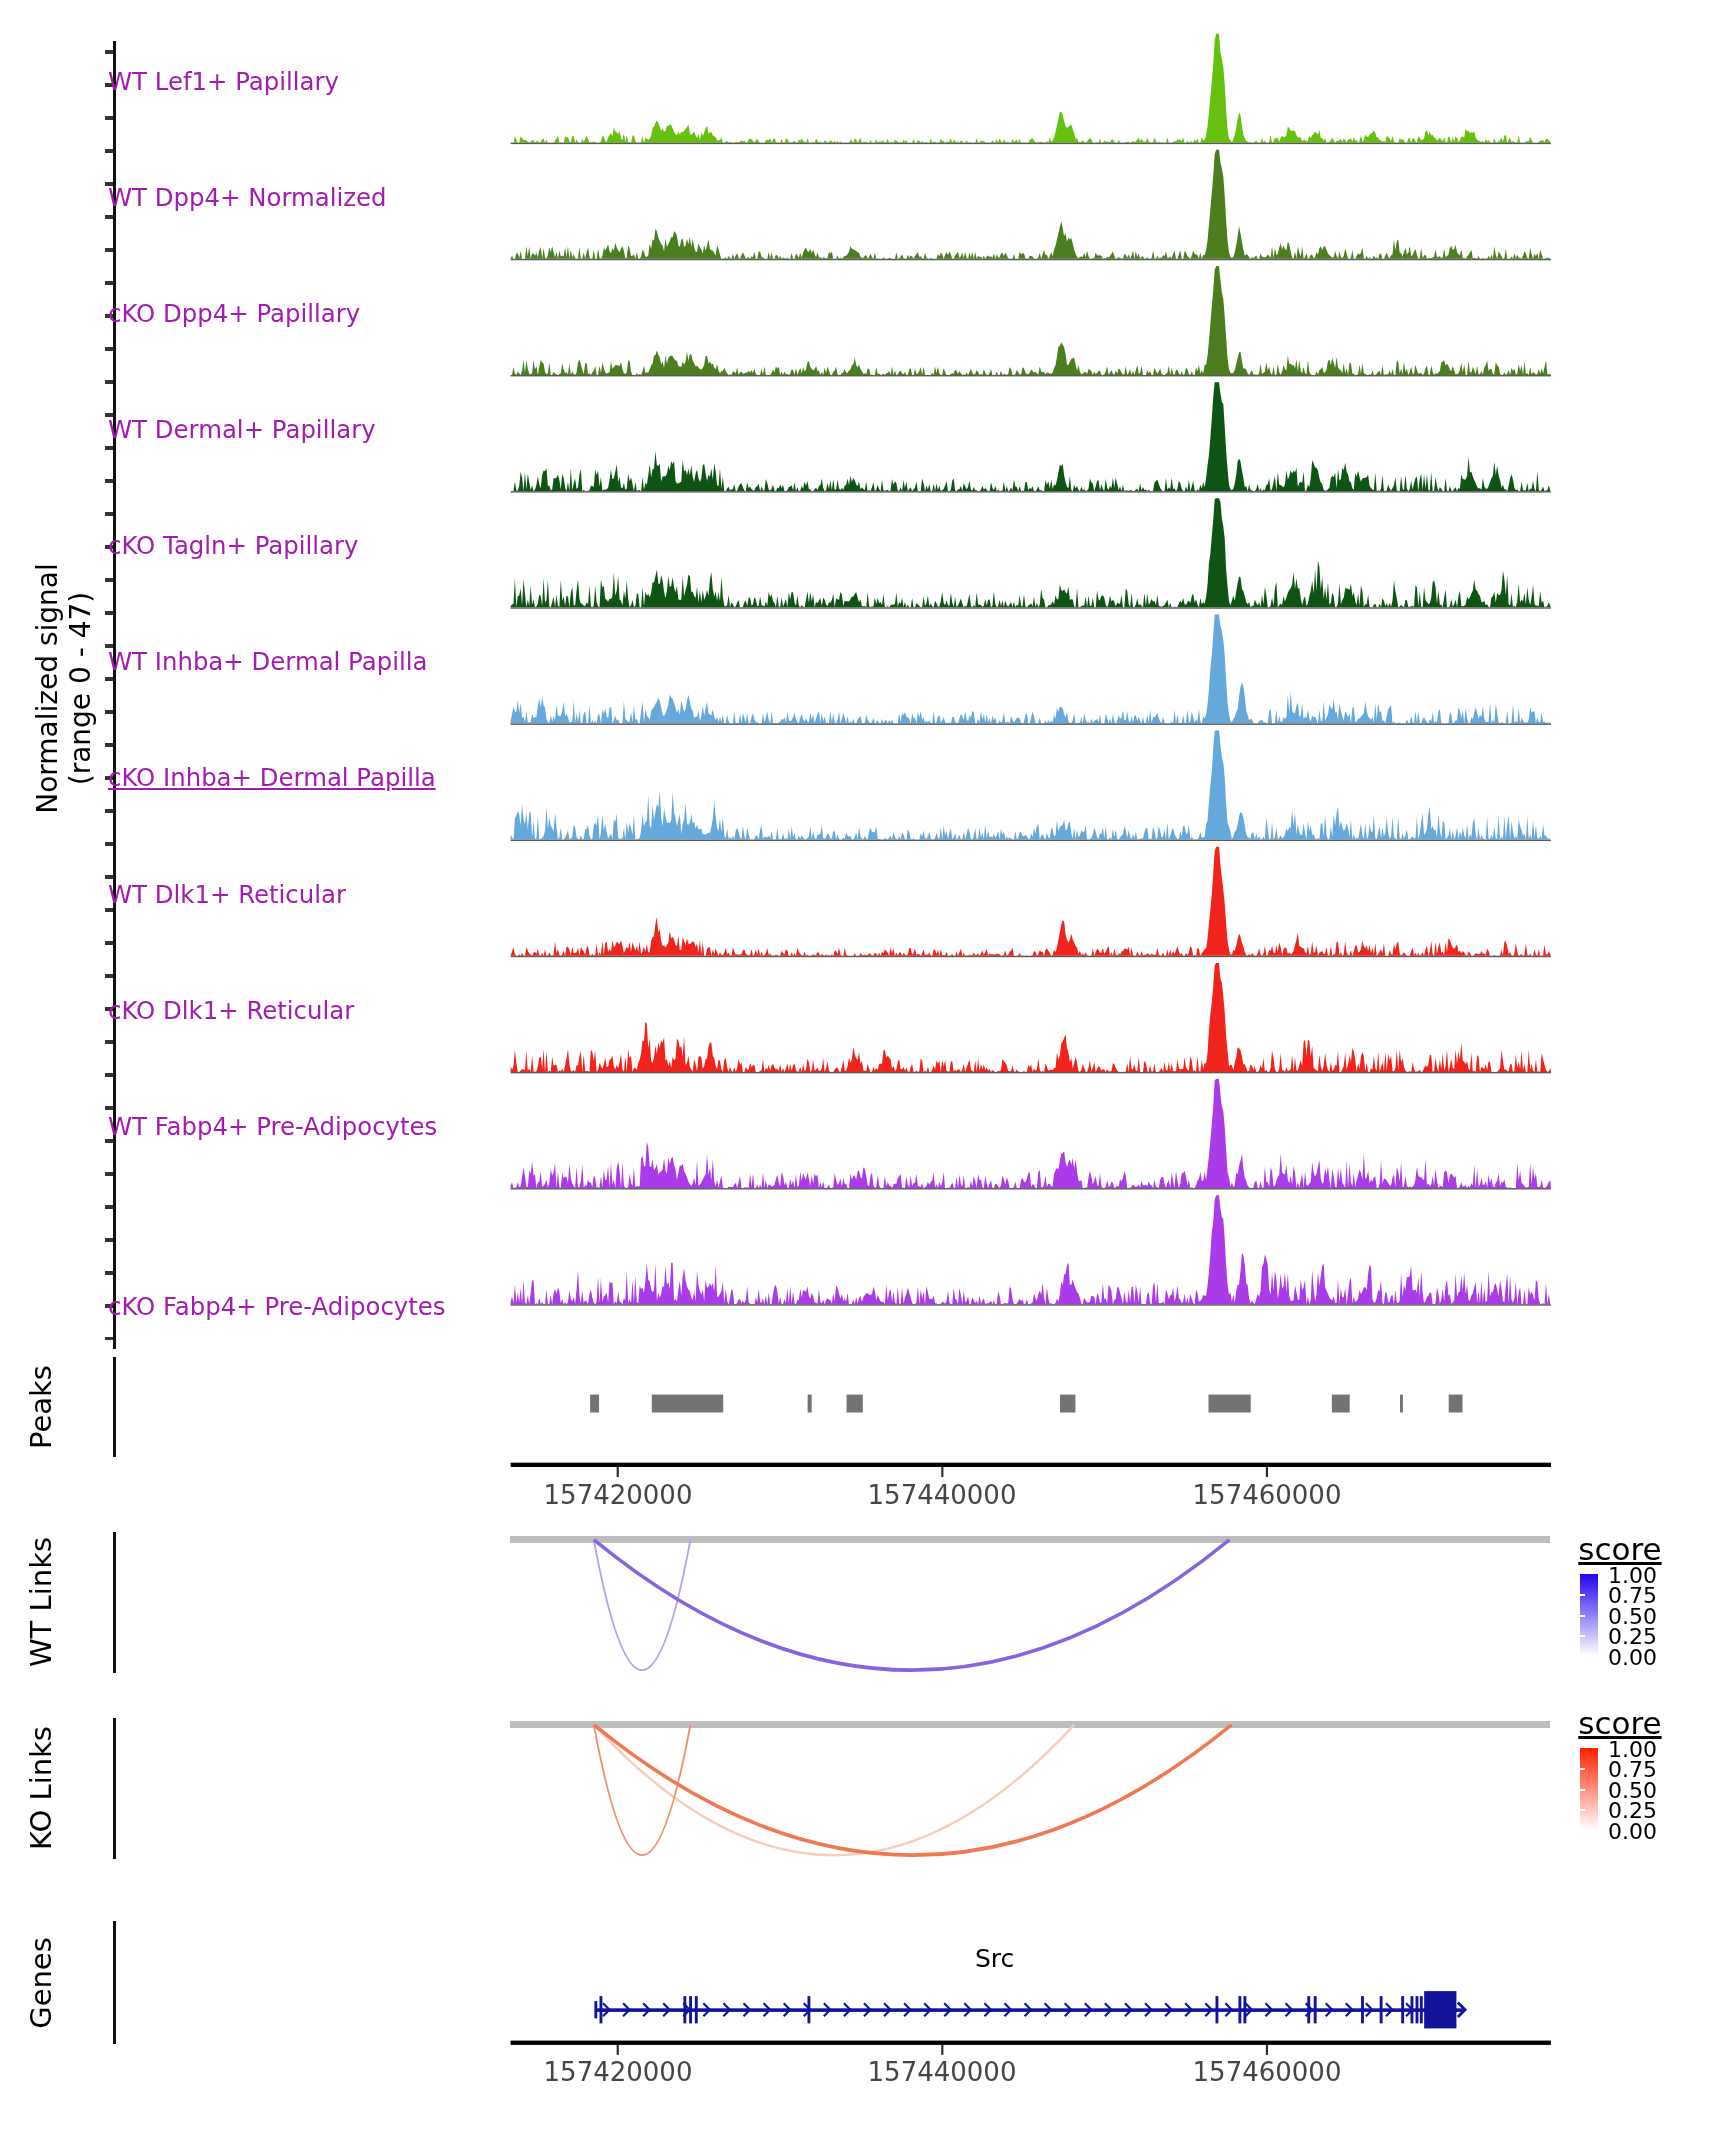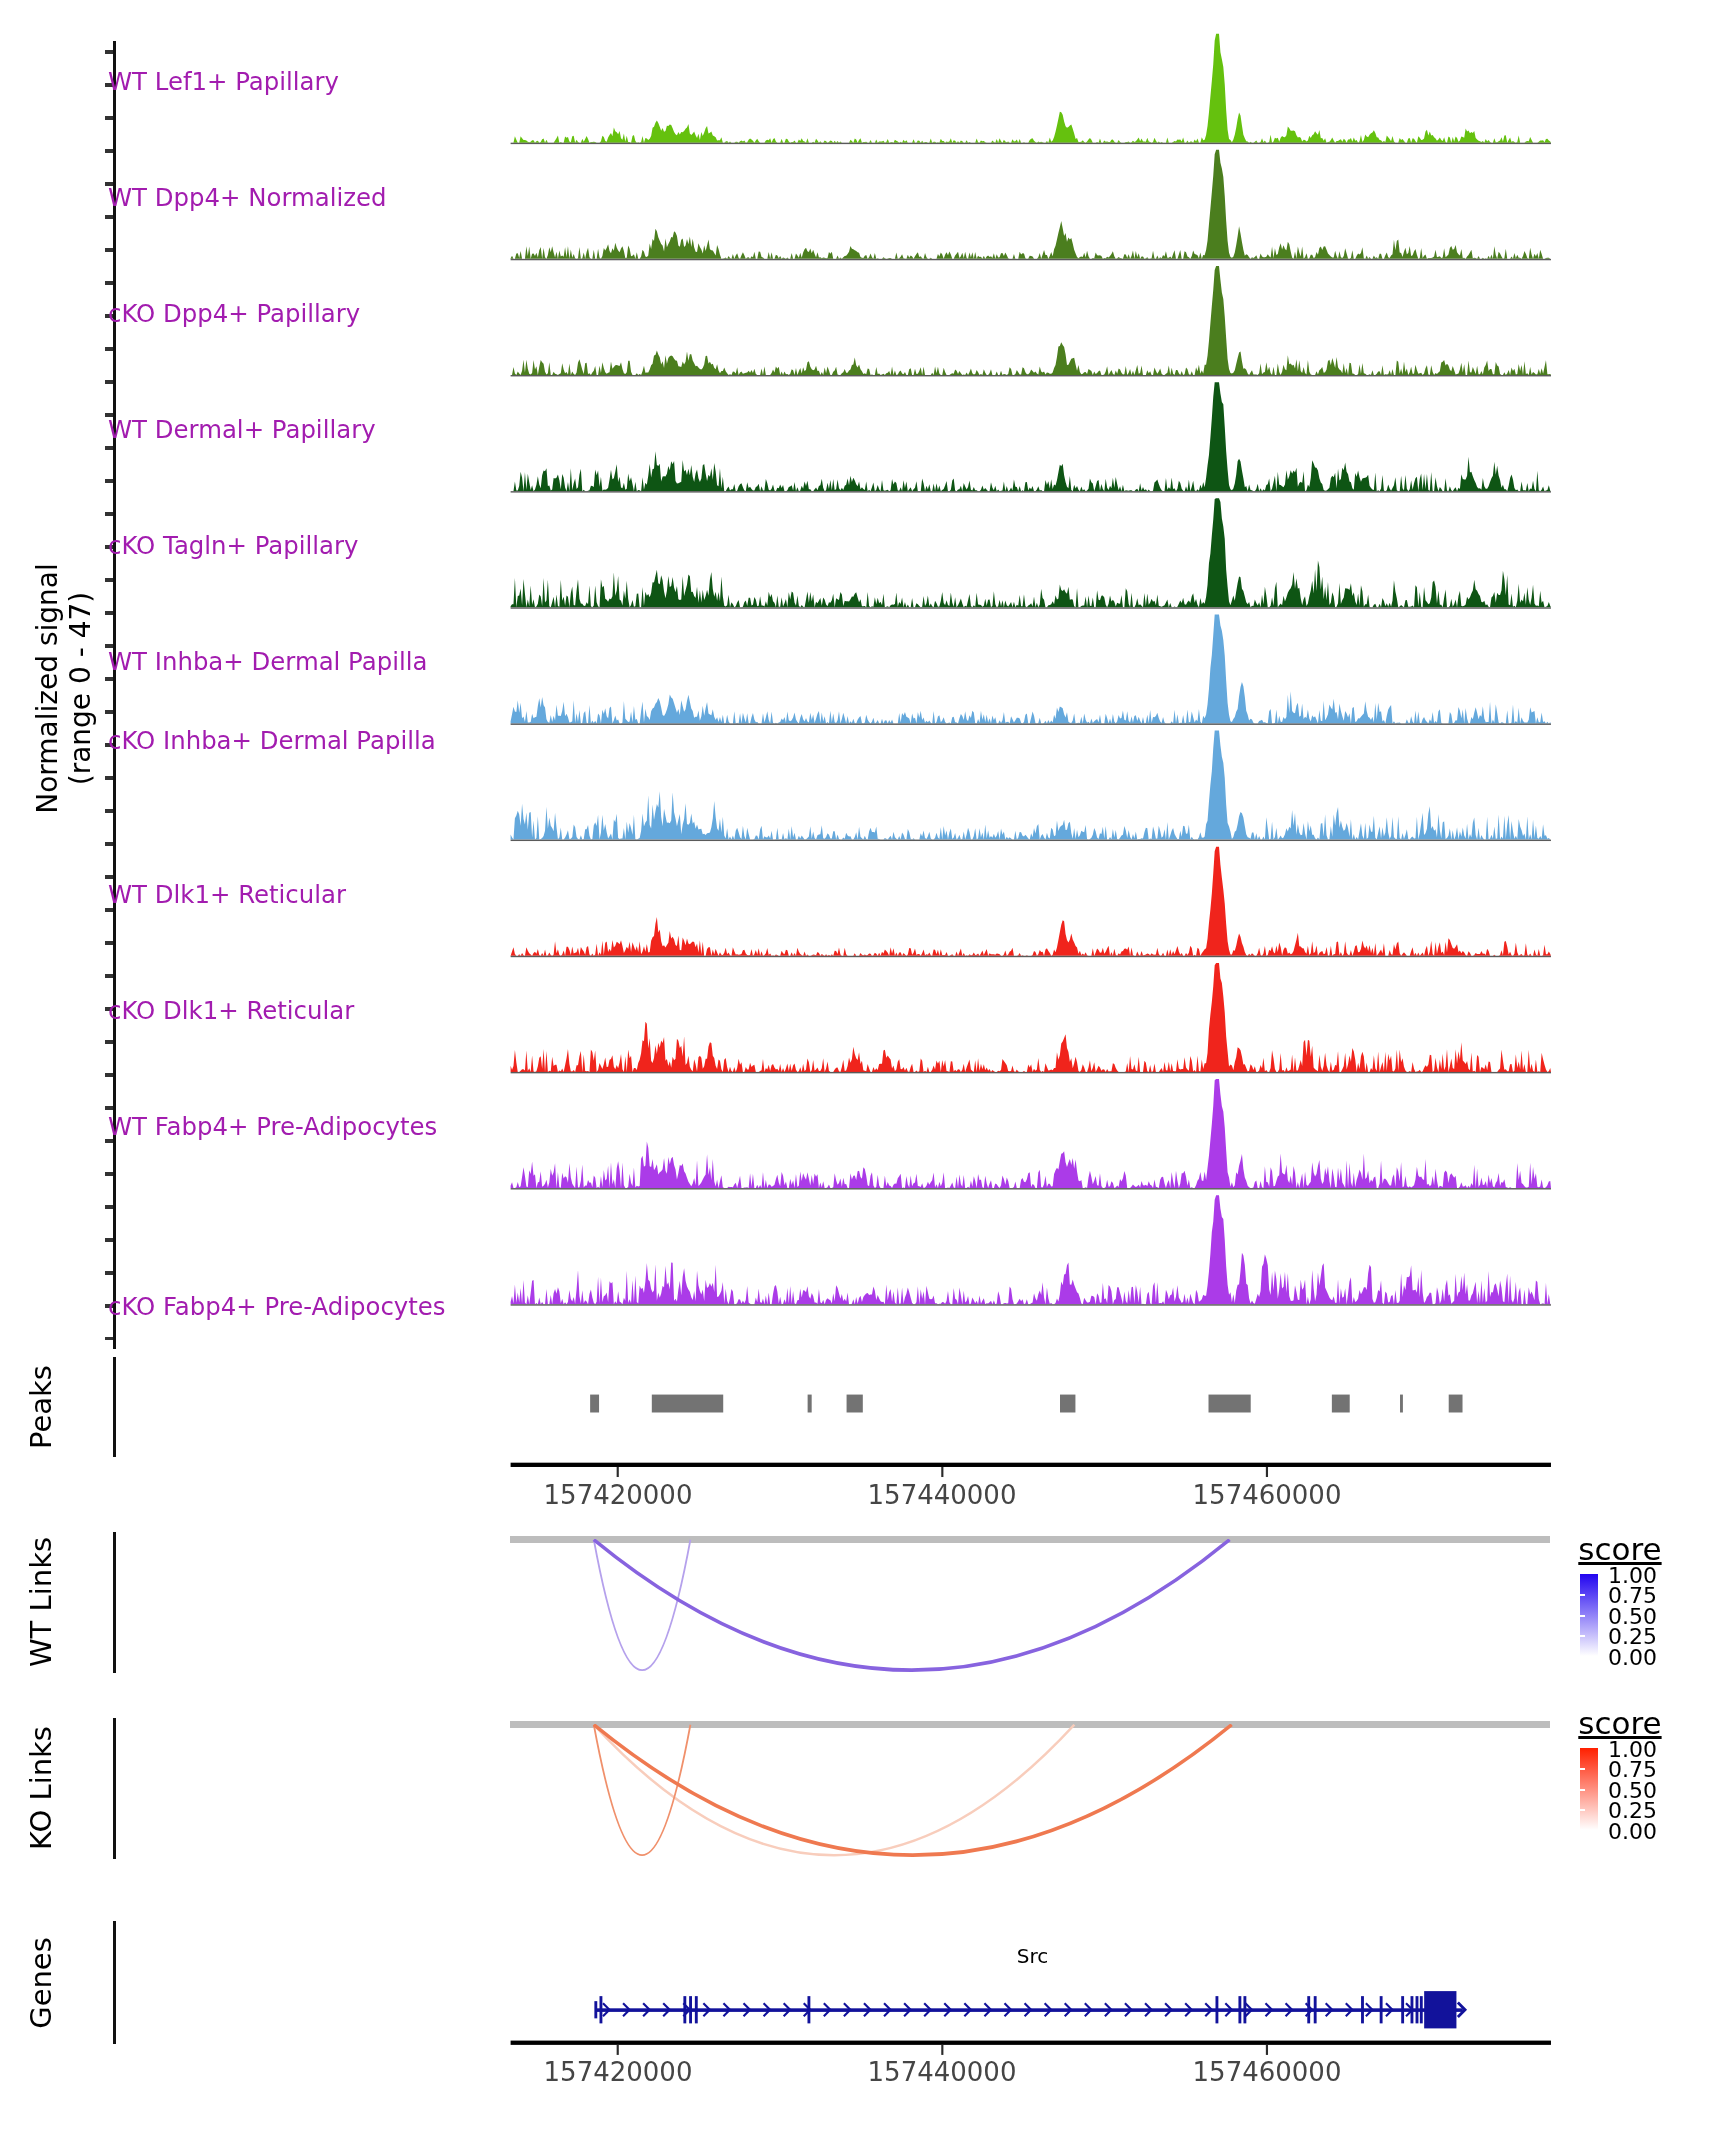--- a/index.html
+++ b/index.html
@@ -28,22 +28,22 @@
   #xlabel{left:510px;top:2083px;width:1040px;text-align:center;font-size:33px;color:#000;}
   
   .link-bar{left:510px;width:1040px;height:6.5px;background:#bdbdbd;}
   
   .legend{position:absolute;left:1574px;width:147px;text-decoration:underline;}
   .legend-title{font-size:31px;color:#000;margin-left:4.3px;}
   .legend-body{position:relative;height:93px;margin-top:7.2px;}
   .legend-grad{position:absolute;left:5.7px;top:0;width:18.6px;height:82px;}
   .legend-dash{position:absolute;left:5.7px;width:5.7px;height:2.2px;background:#fff;}
   .legend-lab{position:absolute;left:34px;width:86px;font-size:22px;color:#000;}
-  #gene-name{position:absolute;left:975px;top:1944px;width:115px;text-align:center;
-             font-size:20px;color:#000;}
+  #gene-name{position:absolute;left:975px;top:1944px;width:115px;
+             font-size:25px;color:#000;}
   svg{position:absolute;left:0;top:0;}
 </style>
 </head>
 <body>
 
 <div id="figure">
 
   <div class="abs" id="sig-axis-ticks"></div>
   <div class="abs" id="sig-axis-line"></div>
 
@@ -62,21 +62,21 @@
   <div class="vwrap section-label" style="left:-124px;top:1771px;">KO Links</div>
   <div class="vwrap section-label" style="left:-124px;top:1966px;">Genes</div>
 
   <div id="track-labels">
       <div class="track-label" style="top: 67px;">WT Lef1+ Papillary</div>
       <div class="track-label" style="top: 183px;">WT Dpp4+ Normalized</div>
       <div class="track-label" style="top: 299px;">cKO Dpp4+ Papillary</div>
       <div class="track-label" style="top: 415px;">WT Dermal+ Papillary</div>
       <div class="track-label" style="top: 531px;">cKO Tagln+ Papillary</div>
       <div class="track-label" style="top: 647px;">WT Inhba+ Dermal Papilla</div>
-      <div class="track-label" style="top: 726px;">cKO Inhba+ Dermal Papilla</div>
+      <div class="track-label" style="top: 763px; text-decoration: underline;">cKO Inhba+ Dermal Papilla</div>
       <div class="track-label" style="top: 880px;">WT Dlk1+ Reticular</div>
       <div class="track-label" style="top: 996px;">cKO Dlk1+ Reticular</div>
       <div class="track-label" style="top: 1112px;">WT Fabp4+ Pre-Adipocytes</div>
       <div class="track-label" style="top: 1292px;">cKO Fabp4+ Pre-Adipocytes</div>
     </div>
 
   <svg id="plot-svg" width="1721" height="2151" viewBox="0 0 2400 3000">
       <g>
         <path d="M712,199L712,199.0L714,199.0L716,199.0L718,189.9L720,194.8L722,199.0L724,199.0L726,190.2L728,192.7L730,195.4L732,195.2L734,195.9L736,197.6L738,198.3L740,197.7L742,195.5L744,195.6L746,199.0L748,197.0L750,196.4L752,199.0L754,198.1L756,194.2L758,193.3L760,199.0L762,195.0L764,199.0L766,199.0L768,199.0L770,199.0L772,199.0L774,196.1L776,192.9L778,189.0L780,199.0L782,198.1L784,199.0L786,199.0L788,190.3L790,192.2L792,191.1L794,197.4L796,198.4L798,190.2L800,189.5L802,199.0L804,194.8L806,198.1L808,199.0L810,199.0L812,193.4L814,197.7L816,193.8L818,189.7L820,193.9L822,199.0L824,197.9L826,198.0L828,197.8L830,198.2L832,199.0L834,199.0L836,199.0L838,197.1L840,189.3L842,191.0L844,196.8L846,197.8L848,191.6L850,188.4L852,185.6L854,190.1L856,177.7L858,183.1L860,184.4L862,187.4L864,182.6L866,192.7L868,195.0L870,186.2L872,197.8L874,189.2L876,198.1L878,198.1L880,199.0L882,189.7L884,188.4L886,196.8L888,199.0L890,198.4L892,199.0L894,198.2L896,189.6L898,199.0L900,192.3L902,193.3L904,195.3L906,193.4L908,189.6L910,178.0L912,176.9L914,171.1L916,168.1L918,171.7L920,176.7L922,182.2L924,178.4L926,183.8L928,182.8L930,175.4L932,175.7L934,173.8L936,174.3L938,179.0L940,184.0L942,187.2L944,188.6L946,184.2L948,187.7L950,184.1L952,184.5L954,182.7L956,179.5L958,177.7L960,172.8L962,186.1L964,188.3L966,186.1L968,183.4L970,188.6L972,192.6L974,186.7L976,195.4L978,184.0L980,189.7L982,184.9L984,178.9L986,175.8L988,186.1L990,185.2L992,183.4L994,189.0L996,190.0L998,191.5L1000,196.1L1002,195.7L1004,195.5L1006,191.4L1008,199.0L1010,199.0L1012,197.4L1014,196.6L1016,199.0L1018,197.3L1020,199.0L1022,199.0L1024,199.0L1026,197.6L1028,197.8L1030,199.0L1032,197.1L1034,196.0L1036,197.3L1038,195.8L1040,199.0L1042,198.3L1044,195.0L1046,193.0L1048,194.5L1050,196.2L1052,199.0L1054,195.8L1056,193.5L1058,196.9L1060,199.0L1062,199.0L1064,199.0L1066,199.0L1068,196.0L1070,194.8L1072,195.6L1074,192.8L1076,199.0L1078,194.3L1080,192.5L1082,197.5L1084,199.0L1086,199.0L1088,199.0L1090,193.5L1092,199.0L1094,199.0L1096,193.6L1098,194.0L1100,197.2L1102,199.0L1104,198.0L1106,198.0L1108,195.9L1110,199.0L1112,199.0L1114,194.4L1116,196.6L1118,192.8L1120,196.7L1122,197.2L1124,199.0L1126,192.9L1128,199.0L1130,199.0L1132,199.0L1134,197.8L1136,199.0L1138,193.5L1140,195.8L1142,199.0L1144,197.0L1146,199.0L1148,199.0L1150,195.8L1152,196.9L1154,199.0L1156,198.2L1158,195.8L1160,196.7L1162,199.0L1164,196.2L1166,199.0L1168,196.7L1170,199.0L1172,197.2L1174,199.0L1176,199.0L1178,199.0L1180,199.0L1182,199.0L1184,199.0L1186,195.0L1188,196.8L1190,199.0L1192,193.2L1194,194.7L1196,199.0L1198,195.4L1200,192.9L1202,199.0L1204,198.0L1206,198.0L1208,197.7L1210,199.0L1212,199.0L1214,195.4L1216,199.0L1218,199.0L1220,199.0L1222,194.5L1224,199.0L1226,197.2L1228,197.4L1230,197.3L1232,196.2L1234,199.0L1236,197.9L1238,193.8L1240,199.0L1242,198.3L1244,198.2L1246,199.0L1248,194.8L1250,196.3L1252,197.5L1254,199.0L1256,197.7L1258,199.0L1260,195.0L1262,197.6L1264,195.7L1266,199.0L1268,199.0L1270,199.0L1272,199.0L1274,194.3L1276,199.0L1278,199.0L1280,195.9L1282,196.3L1284,199.0L1286,196.3L1288,199.0L1290,198.1L1292,197.9L1294,199.0L1296,199.0L1298,193.2L1300,199.0L1302,197.7L1304,197.8L1306,199.0L1308,198.3L1310,199.0L1312,193.4L1314,196.7L1316,196.7L1318,199.0L1320,197.2L1322,197.9L1324,197.4L1326,192.9L1328,199.0L1330,195.7L1332,196.3L1334,199.0L1336,197.1L1338,199.0L1340,196.0L1342,197.0L1344,199.0L1346,199.0L1348,195.6L1350,199.0L1352,198.1L1354,199.0L1356,199.0L1358,199.0L1360,199.0L1362,193.2L1364,198.3L1366,199.0L1368,195.9L1370,197.1L1372,196.8L1374,198.3L1376,199.0L1378,199.0L1380,199.0L1382,199.0L1384,195.8L1386,198.0L1388,199.0L1390,194.0L1392,199.0L1394,192.9L1396,197.0L1398,199.0L1400,194.8L1402,197.2L1404,198.4L1406,197.2L1408,199.0L1410,199.0L1412,194.3L1414,197.4L1416,196.9L1418,194.4L1420,199.0L1422,193.9L1424,199.0L1426,199.0L1428,198.3L1430,199.0L1432,199.0L1434,199.0L1436,195.1L1438,193.5L1440,192.7L1442,196.3L1444,198.1L1446,199.0L1448,197.3L1450,198.3L1452,197.6L1454,198.3L1456,199.0L1458,199.0L1460,196.7L1462,199.0L1464,191.6L1466,197.8L1468,195.8L1470,191.0L1472,183.8L1474,175.0L1476,165.6L1478,156.0L1480,156.7L1482,160.1L1484,169.3L1486,176.0L1488,178.3L1490,177.1L1492,175.1L1494,173.8L1496,179.4L1498,186.1L1500,193.7L1502,192.6L1504,197.9L1506,198.1L1508,197.8L1510,195.6L1512,198.2L1514,199.0L1516,197.3L1518,194.6L1520,192.3L1522,195.0L1524,199.0L1526,199.0L1528,199.0L1530,198.2L1532,199.0L1534,193.0L1536,199.0L1538,199.0L1540,196.0L1542,197.7L1544,197.4L1546,198.2L1548,197.9L1550,194.9L1552,194.6L1554,197.6L1556,199.0L1558,199.0L1560,195.1L1562,197.9L1564,199.0L1566,199.0L1568,199.0L1570,198.1L1572,197.9L1574,197.4L1576,199.0L1578,198.3L1580,196.3L1582,198.2L1584,197.1L1586,194.5L1588,191.9L1590,197.1L1592,193.3L1594,197.2L1596,197.5L1598,197.7L1600,192.1L1602,197.5L1604,198.0L1606,199.0L1608,198.1L1610,192.0L1612,196.3L1614,199.0L1616,197.5L1618,199.0L1620,198.0L1622,199.0L1624,199.0L1626,199.0L1628,191.9L1630,199.0L1632,199.0L1634,199.0L1636,198.2L1638,196.6L1640,197.5L1642,194.5L1644,194.8L1646,194.5L1648,197.5L1650,191.9L1652,199.0L1654,199.0L1656,196.0L1658,199.0L1660,197.3L1662,197.2L1664,199.0L1666,194.5L1668,197.5L1670,193.3L1672,199.0L1674,199.0L1676,191.3L1678,195.6L1680,194.9L1682,188.4L1684,175.7L1686,156.8L1688,134.7L1690,113.1L1692,89.5L1694,56.6L1696,47.0L1698,47.0L1700,47.0L1702,72.9L1704,82.5L1706,93.2L1708,117.4L1710,153.7L1712,181.1L1714,193.9L1716,195.4L1718,198.3L1720,194.7L1722,188.0L1724,178.3L1726,165.9L1728,156.8L1730,161.2L1732,175.2L1734,187.9L1736,192.7L1738,196.9L1740,197.2L1742,199.0L1744,197.6L1746,199.0L1748,199.0L1750,197.8L1752,196.0L1754,199.0L1756,199.0L1758,198.0L1760,192.7L1762,198.4L1764,195.8L1766,199.0L1768,199.0L1770,198.0L1772,187.9L1774,199.0L1776,197.4L1778,192.2L1780,193.3L1782,192.1L1784,197.7L1786,192.0L1788,189.7L1790,191.1L1792,191.4L1794,188.7L1796,176.5L1798,178.9L1800,182.3L1802,182.3L1804,181.9L1806,182.9L1808,188.8L1810,191.9L1812,191.2L1814,192.2L1816,197.3L1818,194.8L1820,195.4L1822,197.5L1824,195.9L1826,189.3L1828,192.5L1830,188.8L1832,187.2L1834,183.1L1836,185.8L1838,188.0L1840,181.2L1842,192.8L1844,192.5L1846,196.2L1848,192.9L1850,199.0L1852,198.1L1854,197.7L1856,195.3L1858,191.7L1860,196.0L1862,199.0L1864,196.8L1866,196.7L1868,195.1L1870,194.2L1872,197.7L1874,193.6L1876,195.4L1878,199.0L1880,194.4L1882,194.5L1884,192.6L1886,197.6L1888,191.9L1890,196.2L1892,195.4L1894,199.0L1896,196.9L1898,188.2L1900,198.0L1902,195.3L1904,187.7L1906,190.5L1908,191.4L1910,187.9L1912,185.7L1914,184.8L1916,181.6L1918,185.4L1920,191.5L1922,191.7L1924,195.2L1926,195.7L1928,198.2L1930,196.8L1932,198.2L1934,189.0L1936,191.4L1938,193.9L1940,197.0L1942,189.7L1944,197.2L1946,199.0L1948,199.0L1950,199.0L1952,192.5L1954,195.3L1956,194.0L1958,196.8L1960,199.0L1962,199.0L1964,193.1L1966,192.5L1968,199.0L1970,192.7L1972,193.4L1974,197.1L1976,199.0L1978,189.9L1980,192.1L1982,195.3L1984,195.0L1986,193.0L1988,183.4L1990,180.8L1992,189.0L1994,183.5L1996,189.0L1998,188.3L2000,191.4L2002,193.1L2004,196.2L2006,194.6L2008,191.7L2010,195.4L2012,196.8L2014,191.3L2016,198.2L2018,199.0L2020,190.4L2022,191.8L2024,199.0L2026,191.1L2028,197.8L2030,190.3L2032,192.6L2034,197.8L2036,195.8L2038,190.5L2040,190.9L2042,192.0L2044,179.2L2046,183.3L2048,182.0L2050,185.9L2052,184.2L2054,185.4L2056,182.7L2058,192.6L2060,194.5L2062,196.4L2064,197.1L2066,198.0L2068,196.8L2070,199.0L2072,194.0L2074,197.5L2076,195.2L2078,198.1L2080,199.0L2082,199.0L2084,192.8L2086,198.4L2088,198.4L2090,197.1L2092,195.8L2094,191.3L2096,197.7L2098,189.1L2100,188.7L2102,199.0L2104,195.3L2106,191.8L2108,198.0L2110,196.8L2112,198.2L2114,199.0L2116,198.1L2118,189.1L2120,199.0L2122,199.0L2124,199.0L2126,199.0L2128,197.4L2130,196.7L2132,197.1L2134,191.1L2136,195.3L2138,199.0L2140,199.0L2142,199.0L2144,199.0L2146,197.7L2148,196.1L2150,195.9L2152,195.7L2154,198.3L2156,193.7L2158,193.6L2160,196.1L2162,197.3L2163,199Z" fill="#65C10E"></path>
         <rect x="712" y="199" width="1451" height="2" fill="#5a5a5a"></rect>

